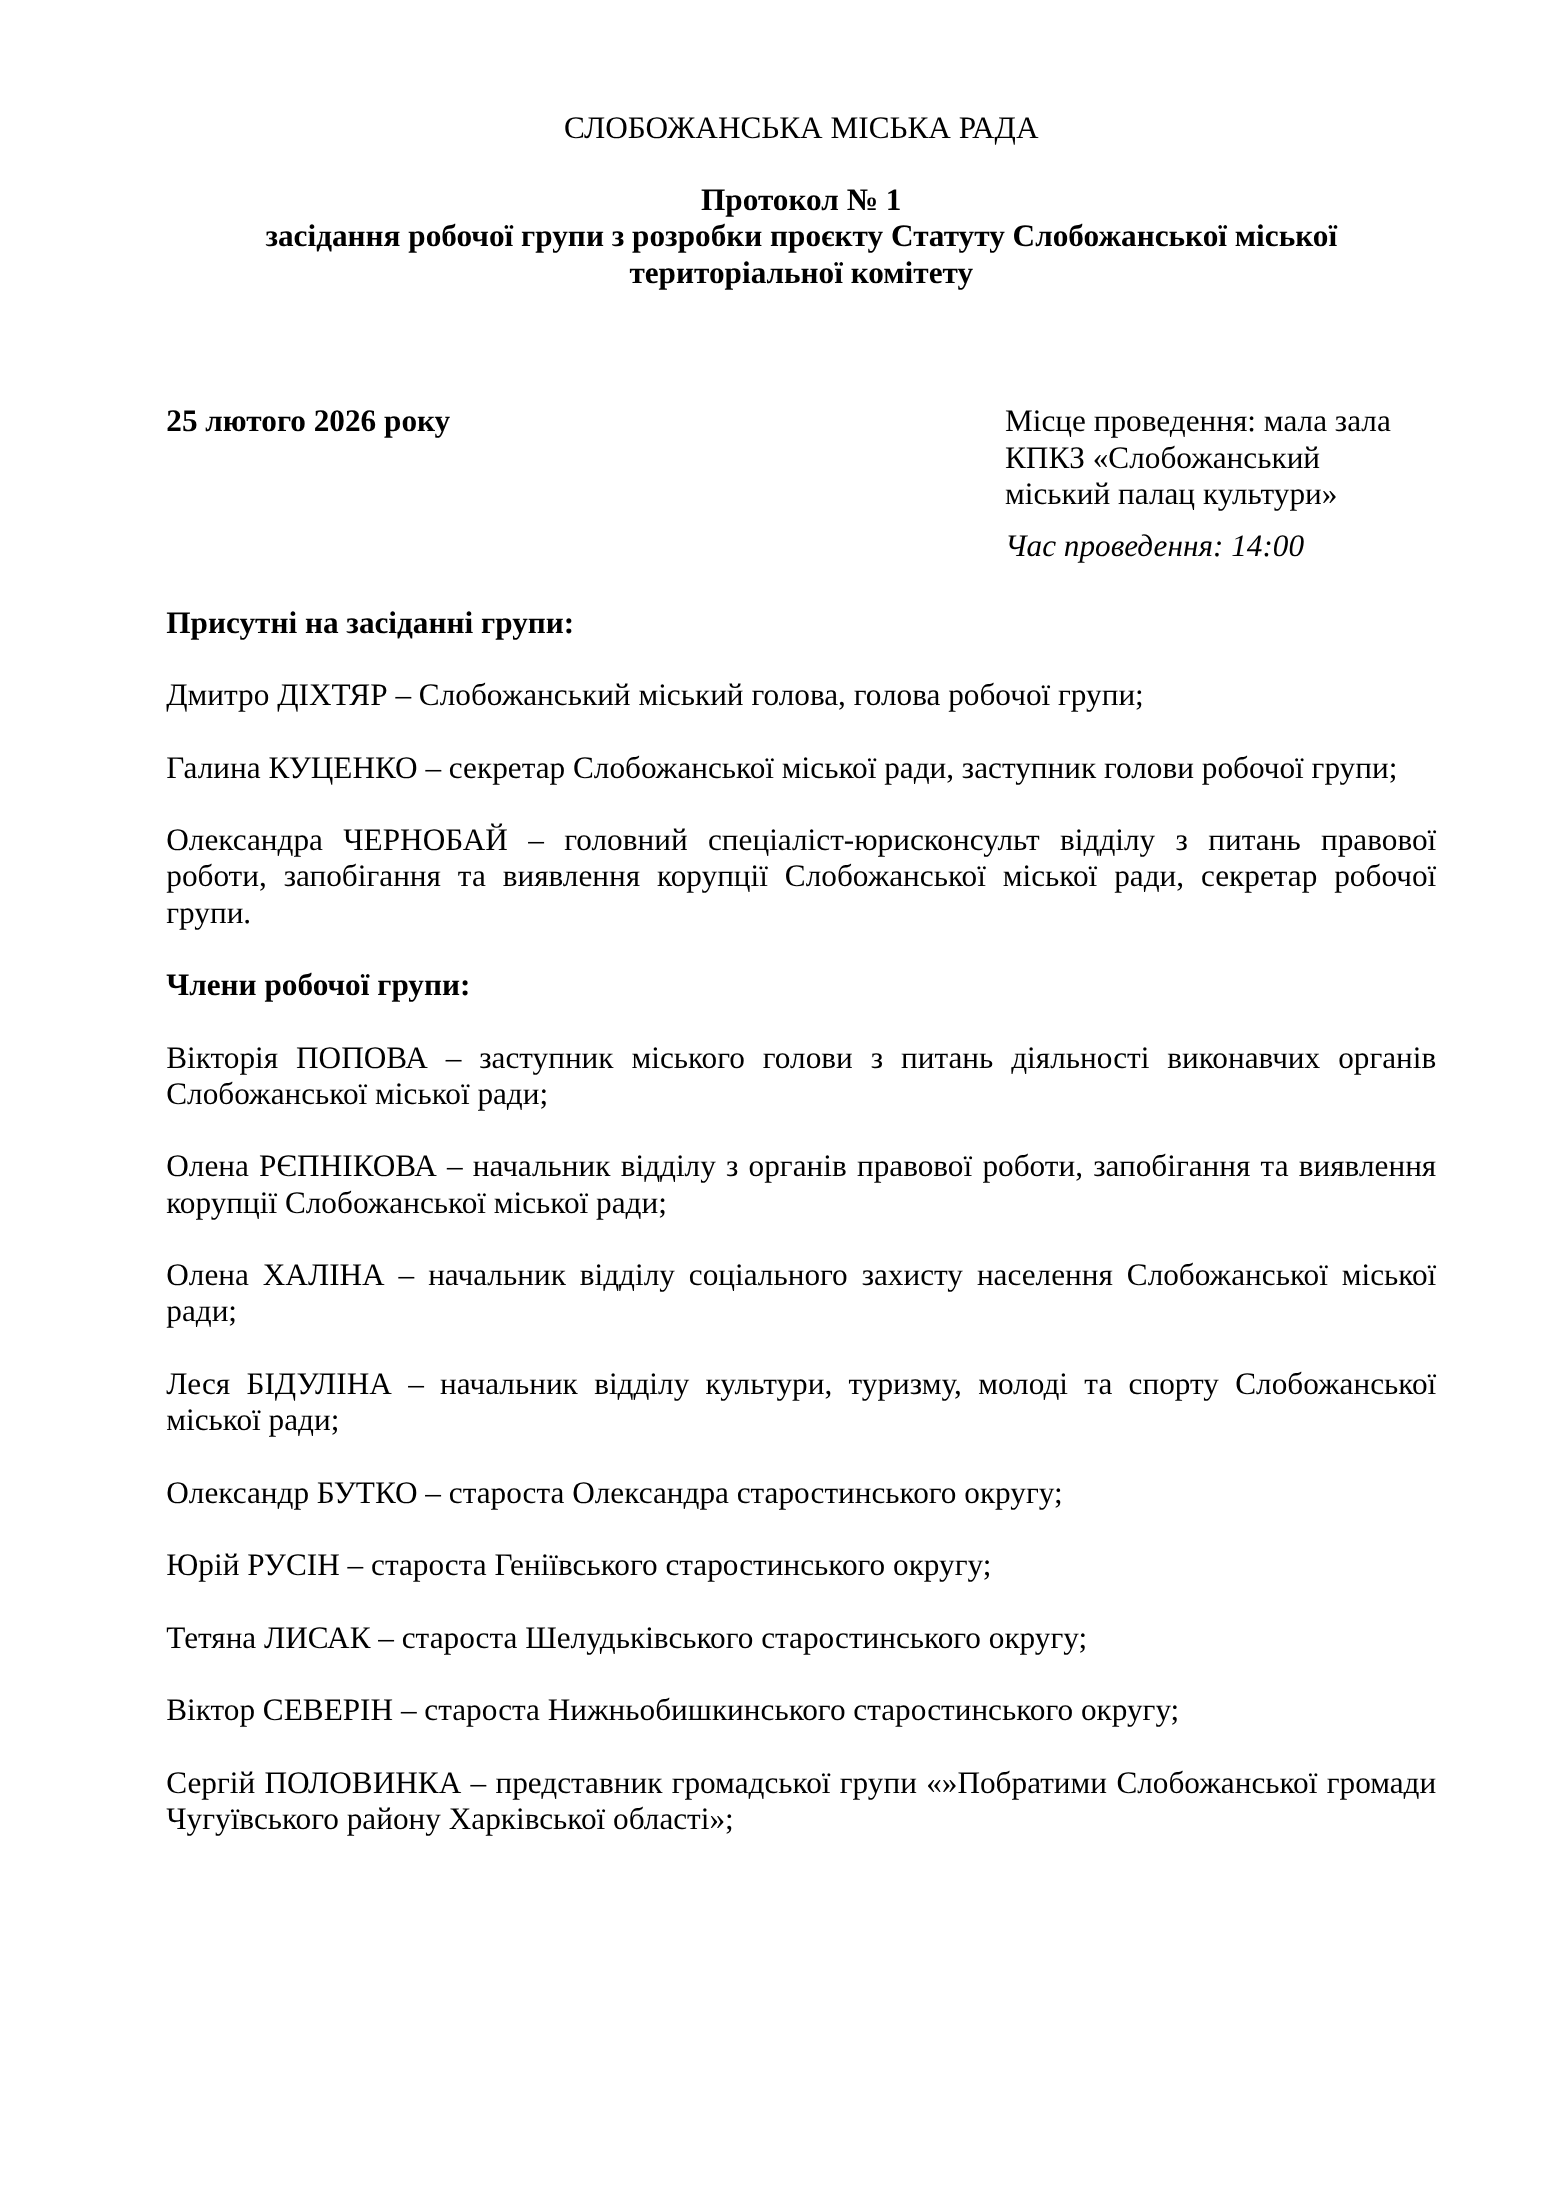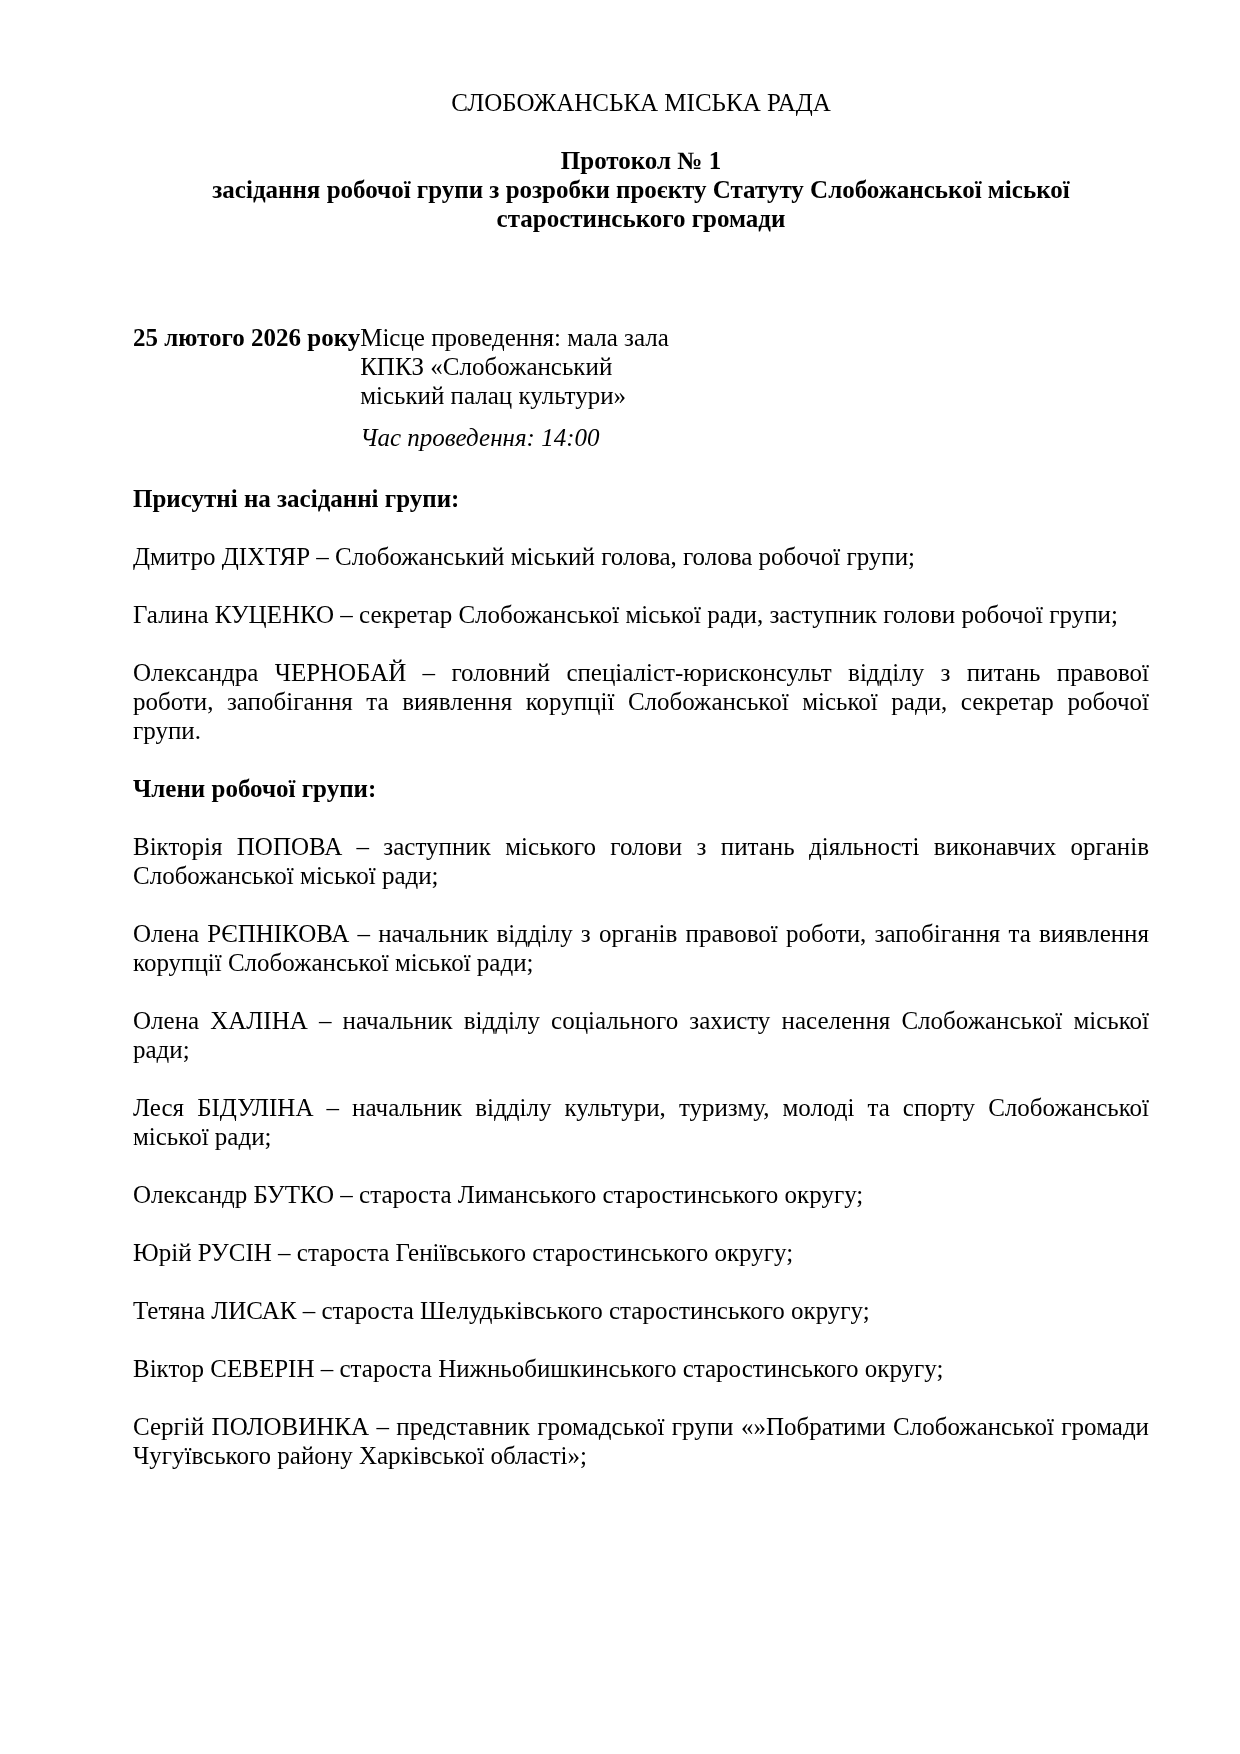--- a/index.html
+++ b/index.html
@@ -24,39 +24,40 @@
     overflow: hidden;
   }
   .center { text-align: center; }
   .bold { font-weight: bold; font-family: Liberation Serif, serif; }
   .justify { text-align: justify; }
   p { margin: 0 0 29px 0; }
   .org-name { margin-bottom: 29px; }
   .title-block { margin-bottom: 90px; }
   .meta-row {
     display: flex;
+    justify-content: space-between;
     align-items: flex-start;
     margin-bottom: 32px;
   }
   .meta-date { white-space: nowrap; }
   .place-block { width: 345px; }
   .meeting-time { margin-top: 13px; font-style: italic; }
   .para-chernobai { }
 </style>
 </head>
 <body>
 
 <div class="page">
 
   <p class="center org-name">СЛОБОЖАНСЬКА МІСЬКА РАДА</p>
 
   <div class="center bold title-block">
     <div>Протокол № 1</div>
     <div>засідання робочої групи з розробки проєкту Статуту Слобожанської міської</div>
-    <div>старостинського громади</div>
+    <div>територіальної комітету</div>
   </div>
 
   <div class="meta-row">
     <div class="bold meta-date">25 лютого 2026 року</div>
     <div class="place-block">
       <div>Місце проведення: мала зала</div>
       <div>КПКЗ «Слобожанський</div>
       <div>міський палац культури»</div>
       <div class="meeting-time">Час проведення: 14:00</div>
     </div>
@@ -67,19 +68,19 @@
   <p class="justify">Дмитро ДІХТЯР – Слобожанський міський голова, голова робочої групи;</p>
   <p class="justify">Галина КУЦЕНКО – секретар Слобожанської міської ради, заступник голови робочої групи;</p>
   <p class="justify para-chernobai">Олександра ЧЕРНОБАЙ – головний спеціаліст-юрисконсульт відділу з питань правової роботи, запобігання та виявлення корупції Слобожанської міської ради, секретар робочої групи.</p>
 
   <p class="bold">Члени робочої групи:</p>
 
   <p class="justify">Вікторія ПОПОВА – заступник міського голови з питань діяльності виконавчих органів Слобожанської міської ради;</p>
   <p class="justify">Олена РЄПНІКОВА – начальник відділу з органів правової роботи, запобігання та виявлення корупції Слобожанської міської ради;</p>
   <p class="justify">Олена ХАЛІНА – начальник відділу соціального захисту населення Слобожанської міської ради;</p>
   <p class="justify">Леся БІДУЛІНА – начальник відділу культури, туризму, молоді та спорту Слобожанської міської ради;</p>
-  <p class="justify">Олександр БУТКО – староста Лиманського старостинського округу;</p>
+  <p class="justify">Олександр БУТКО – староста Олександра старостинського округу;</p>
   <p class="justify">Юрій РУСІН – староста Геніївського старостинського округу;</p>
   <p class="justify">Тетяна ЛИСАК – староста Шелудьківського старостинського округу;</p>
   <p class="justify">Віктор СЕВЕРІН – староста Нижньобишкинського старостинського округу;</p>
   <p class="justify">Сергій ПОЛОВИНКА – представник громадської групи «»Побратими Слобожанської громади Чугуївського району Харківської області»;</p>
 
 </div>
 
 </body></html>

